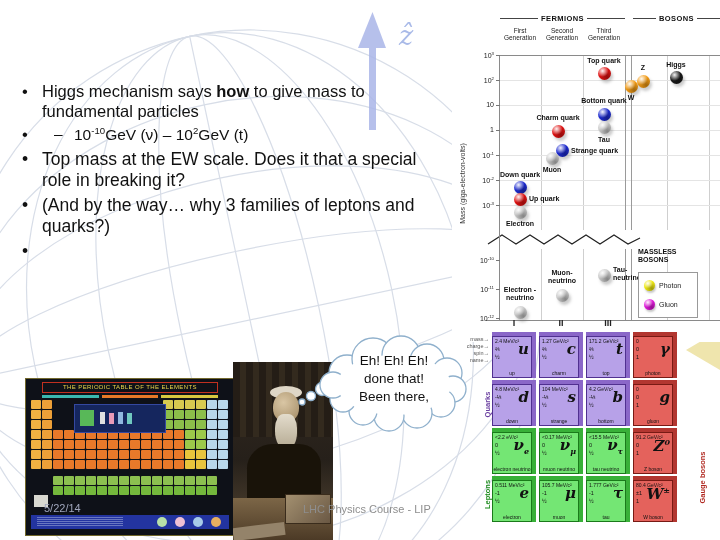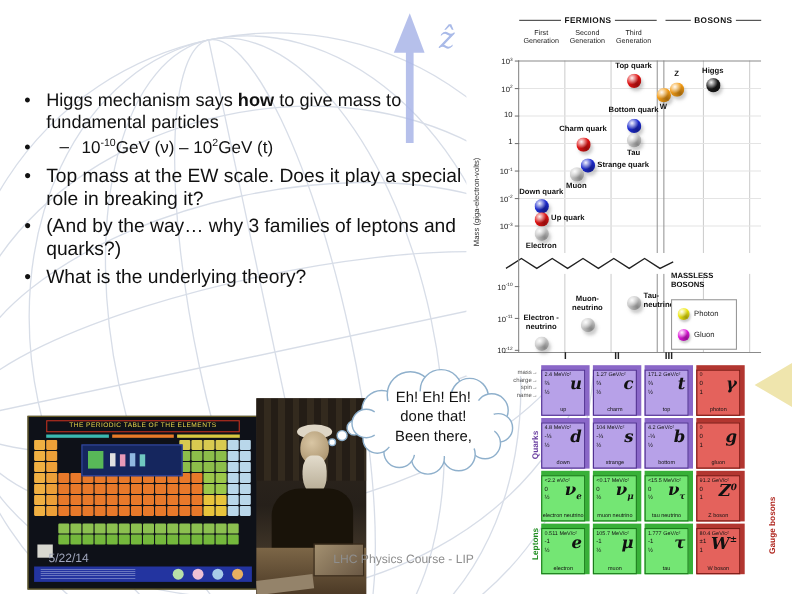--- a/index.html
+++ b/index.html
@@ -14,21 +14,21 @@
   .bullet{position:relative;padding-left:26px;margin-bottom:3px;font-size:16.5px}
   .bullet .marker{position:absolute;left:6px}
   .bullet.big{font-size:17.5px;margin-bottom:4px}
   .bullet.lvl2{padding-left:58px;font-size:15.5px;margin:2px 0 5px}
   .bullet.lvl2 .marker{left:38px}
   .bold{font-weight:bold}
   sup{font-size:62%}
   sub{font-size:62%}
 
   
-  #chart{position:absolute;left:424px;top:8px;width:268px;height:334px;background:#fff;z-index:3}
+  #chart{position:absolute;left:452px;top:8px;width:268px;height:334px;background:#fff;z-index:3}
   #chart svg{position:absolute;left:0;top:0}
   .ylab{position:absolute;left:-70px;top:172px;width:160px;text-align:center;font-size:7px;
         color:#333;transform:rotate(-90deg)}
   .hgroup{position:absolute;display:flex;align-items:center;gap:3px;font-size:7.5px;
           font-weight:bold;letter-spacing:.4px}
   .hgroup .hline{flex:1;height:0;border-top:1px solid #444}
   .hgroup.fermions{left:48px;top:6px;width:125px}
   .hgroup.bosons{left:181px;top:6px;width:87px}
   .gen{position:absolute;top:19px;width:42px;text-align:center;font-size:6.5px;line-height:1.15;color:#222}
   .tick{position:absolute;left:10px;width:32px;text-align:right;font-size:7px;color:#222}
@@ -135,23 +135,23 @@
       <line x1="311" y1="519" x2="325" y2="533"></line>
       <line x1="325" y1="519" x2="311" y2="533"></line>
     </g>
   </svg>
 
   <div id="zhat">ẑ</div>
   <div id="bullets">
       <div class="bullet"><span class="marker">•</span><span class="btxt"><span>Higgs mechanism says </span><span class="bold">how</span><span> to give mass to fundamental particles</span></span></div>
       <div class="bullet"><span class="marker">•</span></div>
       <div class="bullet lvl2"><span class="marker">–</span><span class="btxt"><span>10</span><sup>-10</sup><span>GeV (ν) – 10</span><sup>2</sup><span>GeV (t)</span></span></div>
-      <div class="bullet big"><span class="marker">•</span><span class="btxt"><span>Top mass at the EW scale. Does it play a special role in breaking it?</span></span></div>
+      <div class="bullet big"><span class="marker">•</span><span class="btxt"><span>Top mass at the EW scale. Does it that a special role in breaking it?</span></span></div>
       <div class="bullet big"><span class="marker">•</span><span class="btxt"><span>(And by the way… why 3 families of leptons and quarks?)</span></span></div>
-      <div class="bullet big"><span class="marker">•</span><span class="btxt"><span>What is the underlying theory?</span></span></div>
+      <div class="bullet big"><span class="marker">•</span></div>
     </div>
 
   <div id="chart">
     <svg width="268" height="334" viewBox="0 0 268 334">
       <g stroke="#cfcfcf" stroke-width="1">
         <line x1="89.5" y1="47" x2="89.5" y2="312"></line>
         <line x1="131.5" y1="47" x2="131.5" y2="312"></line>
         <line x1="215.5" y1="47" x2="215.5" y2="312"></line>
         <line x1="257.5" y1="47" x2="257.5" y2="312"></line>
       </g>

